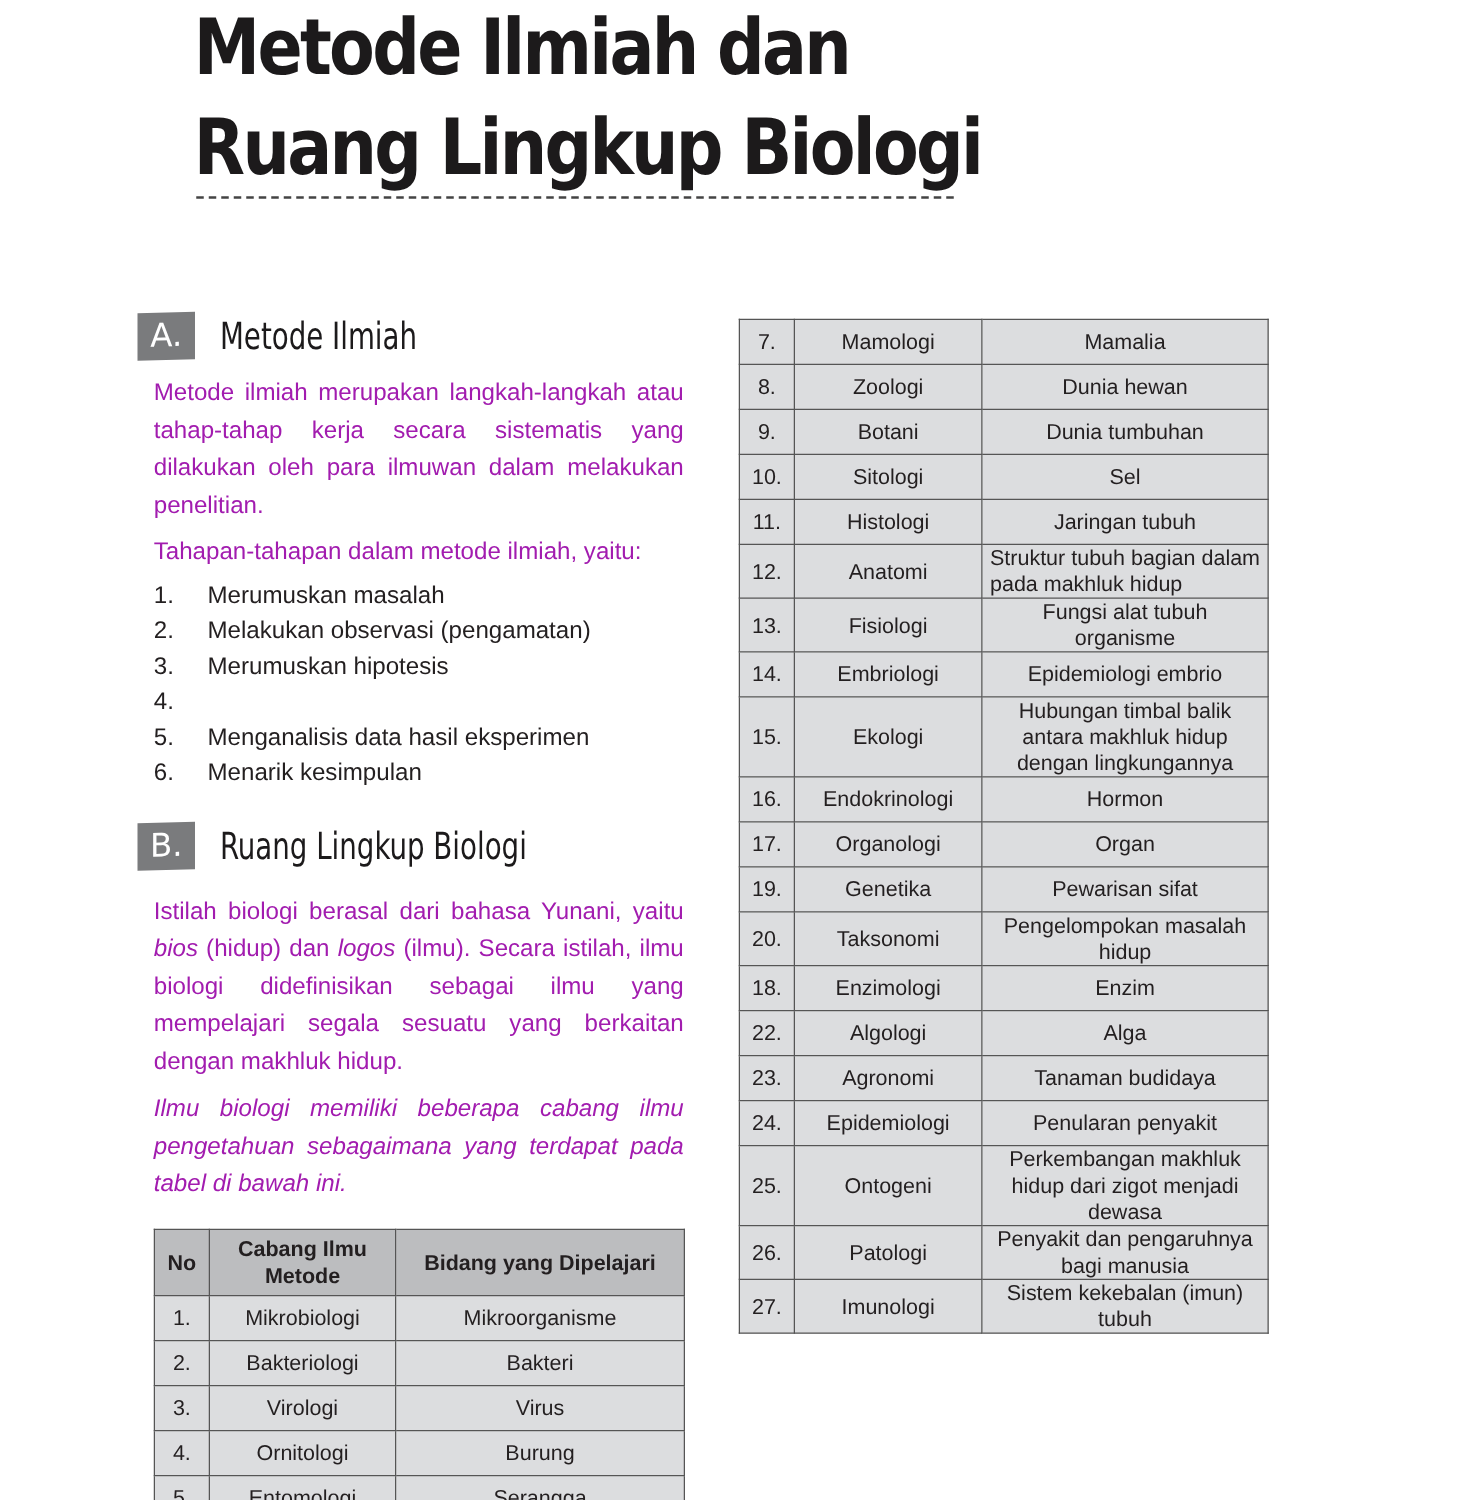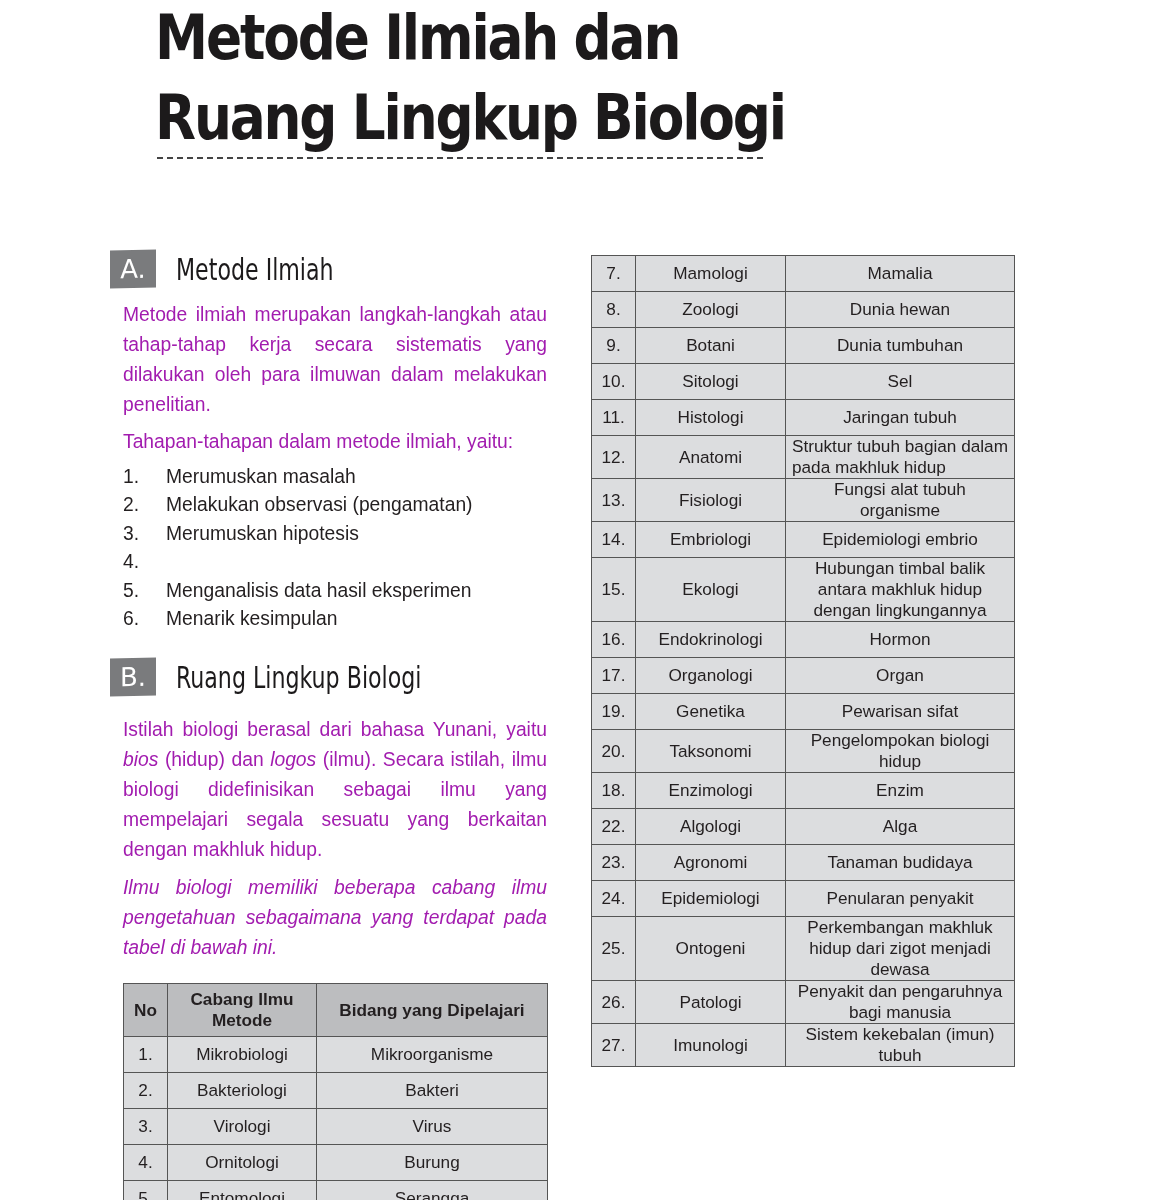--- a/index.html
+++ b/index.html
@@ -180,21 +180,21 @@
         <td>Organ</td>
       </tr>
       <tr>
         <td class="c-no">19.</td>
         <td class="c-name">Genetika</td>
         <td>Pewarisan sifat</td>
       </tr>
       <tr>
         <td class="c-no">20.</td>
         <td class="c-name">Taksonomi</td>
-        <td>Pengelompokan biologi hidup</td>
+        <td>Pengelompokan masalah hidup</td>
       </tr>
       <tr>
         <td class="c-no">18.</td>
         <td class="c-name">Enzimologi</td>
         <td>Enzim</td>
       </tr>
       <tr>
         <td class="c-no">22.</td>
         <td class="c-name">Algologi</td>
         <td>Alga</td>

